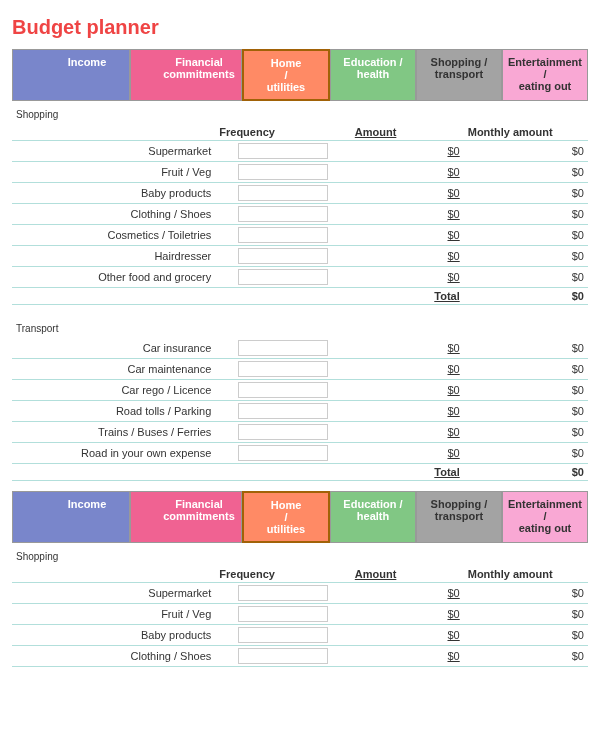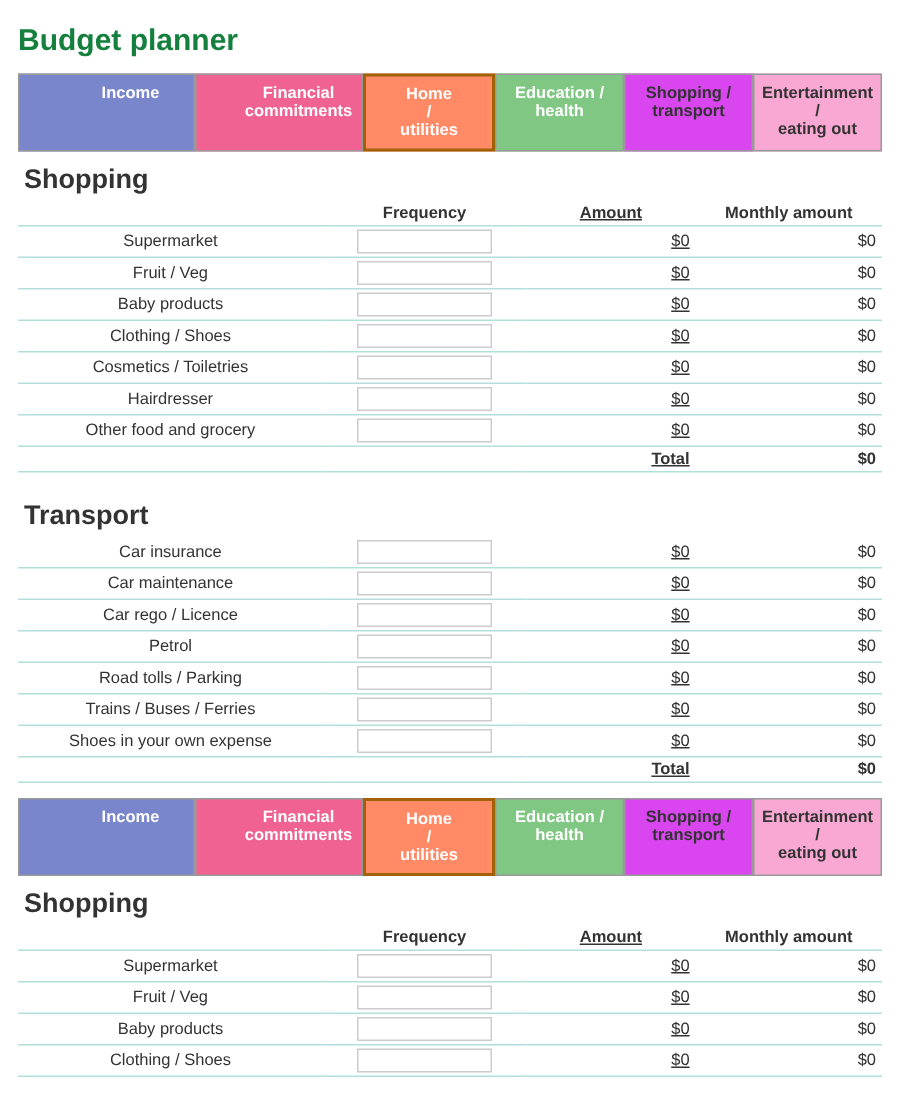--- a/index.html
+++ b/index.html
@@ -9,21 +9,21 @@
       background: #fff;
       color: #333;
       width: 600px;
       min-height: 730px;
       overflow-x: hidden;
     }
     .page {
       padding: 16px 12px 8px 12px;
     }
     .page-title {
-      color: #15803d;
+      color: #ef4444;
       font-size: 20px;
       font-weight: bold;
       margin-bottom: 10px;
     }
     
     .nav-tabs {
       display: flex;
       width: 100%;
       border-collapse: collapse;
     }
@@ -34,52 +34,52 @@
       font-size: 11px;
       font-weight: bold;
       color: #fff;
       cursor: pointer;
       border: 1px solid #999;
     }
     .tab-income { background: #7986cb; padding-left: 36px; }
     .tab-financial { background: #f06292; padding-left: 30px; }
     .tab-home { background: #ff8a65; border: 2px solid #a16207; }
     .tab-education { background: #81c784; }
-    .tab-shopping { background: #d946ef; color: #333; }
+    .tab-shopping { background: #a3a3a3; color: #333; }
     .tab-entertainment { background: #f9a8d4; color: #333; }
 
     
     .section-title {
-      font-size: 18px;
-      font-weight: bold;
+      font-size: 10px;
+      font-weight: normal;
       padding: 8px 0 4px 4px;
     }
     
     .budget-table {
       width: 100%;
       border-collapse: collapse;
     }
     .budget-table .header-row td {
       font-weight: bold;
       font-size: 11px;
-      text-align: center;
+      text-align: left;
       padding: 2px 4px;
       color: #333;
     }
     .budget-table .header-row td:first-child {
       text-align: left;
     }
     .budget-table tr td {
       padding: 2px 4px;
       border-bottom: 1px solid #b2dfdb;
       font-size: 11px;
     }
     .budget-table .label-col {
       width: 180px;
-      text-align: center;
+      text-align: right;
     }
     .budget-table .freq-col {
       width: 120px;
       text-align: center;
     }
     .budget-table .amount-col {
       width: 100px;
       text-align: right;
       text-decoration: underline;
     }
@@ -201,39 +201,33 @@
       <td class="amount-col amount-val">$0</td>
       <td class="monthly-col amount-val">$0</td>
     </tr>
     <tr>
       <td class="label-col">Car rego / Licence</td>
       <td class="freq-col"><input class="input-field" type="text" style=""></td>
       <td class="amount-col amount-val">$0</td>
       <td class="monthly-col amount-val">$0</td>
     </tr>
     <tr>
-      <td class="label-col">Petrol</td>
-      <td class="freq-col"><input class="input-field" type="text" style=""></td>
-      <td class="amount-col amount-val">$0</td>
-      <td class="monthly-col amount-val">$0</td>
-    </tr>
-    <tr>
       <td class="label-col">Road tolls / Parking</td>
       <td class="freq-col"><input class="input-field" type="text" style=""></td>
       <td class="amount-col amount-val">$0</td>
       <td class="monthly-col amount-val">$0</td>
     </tr>
     <tr>
       <td class="label-col">Trains / Buses / Ferries</td>
       <td class="freq-col"><input class="input-field" type="text" style=""></td>
       <td class="amount-col amount-val">$0</td>
       <td class="monthly-col amount-val">$0</td>
     </tr>
     <tr>
-      <td class="label-col">Shoes in your own expense</td>
+      <td class="label-col">Road in your own expense</td>
       <td class="freq-col"><input class="input-field" type="text" style=""></td>
       <td class="amount-col amount-val">$0</td>
       <td class="monthly-col amount-val">$0</td>
     </tr>
     <tr class="total-row">
       <td class="label-col"></td>
       <td class="freq-col"></td>
       <td class="amount-col">Total</td>
       <td class="monthly-col amount-val">$0</td>
     </tr>

